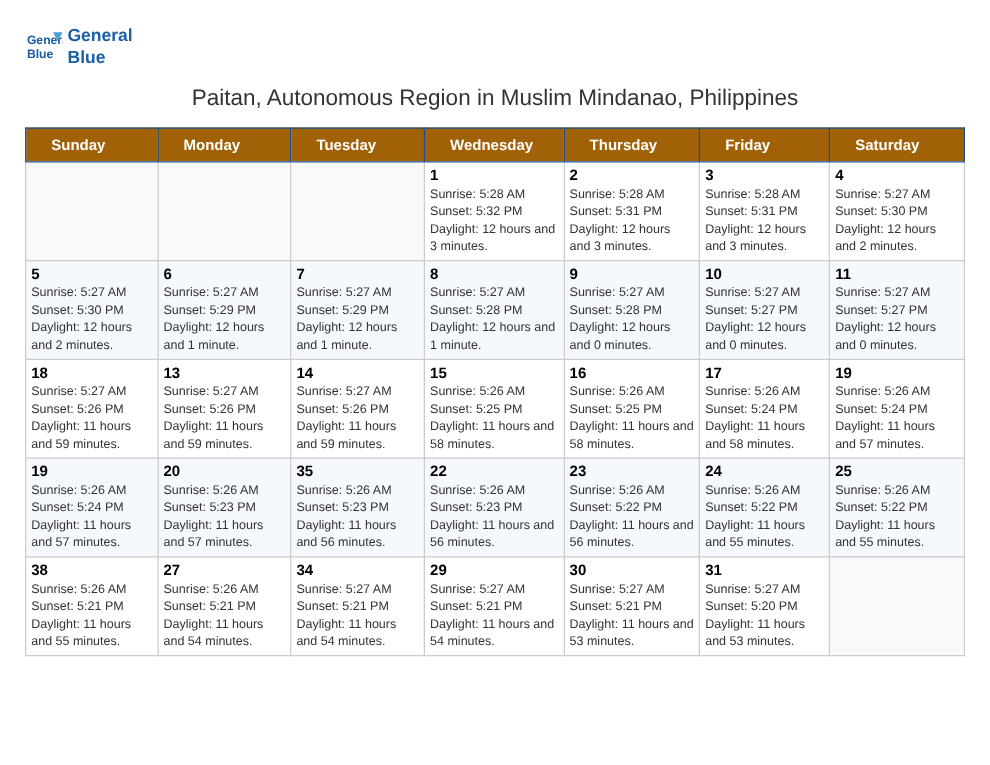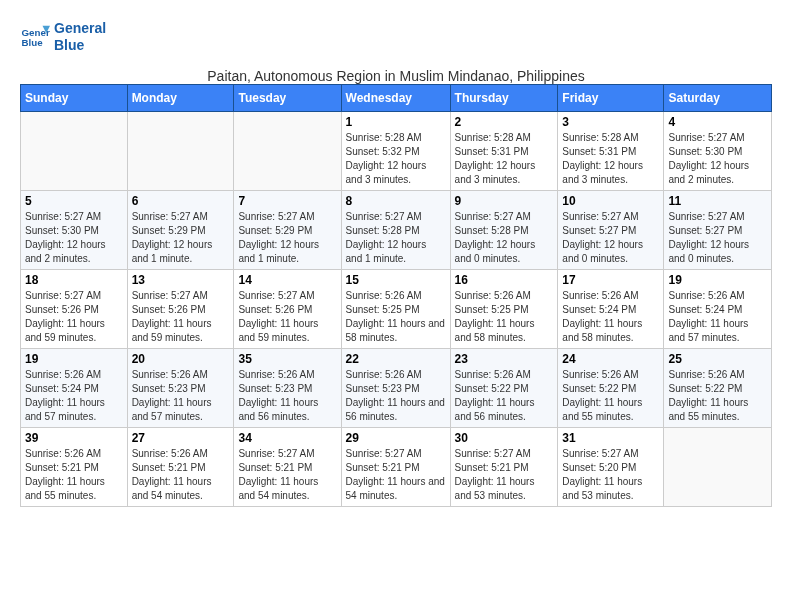--- a/index.html
+++ b/index.html
@@ -28,33 +28,33 @@
     }
     .month-title {
       font-size: 32px;
       font-weight: bold;
       color: #222;
       text-align: right;
       flex: 1;
     }
     .subtitle {
       text-align: center;
-      font-size: 14px;
+      font-size: 18px;
       color: #333;
-      margin-bottom: 0;
+      margin-bottom: 13px;
     }
     table {
       width: 100%;
       border-collapse: collapse;
       font-size: 10.5px;
     }
     thead tr th {
-      background-color: #3b82f6;
+      background-color: #a16207;
       color: #fff;
-      padding: 6px 4px;
+      padding: 6px 20px;
       text-align: left;
       font-size: 12px;
       font-weight: bold;
       border: 1px solid #1a5090;
     }
     tbody tr td {
       border: 1px solid #ccc;
       vertical-align: top;
       padding: 3px 4px;
       width: 113px;
@@ -221,21 +221,21 @@
           <span class="day-number">24</span>
           <div class="day-info">Sunrise: 5:26 AM<br>Sunset: 5:22 PM<br>Daylight: 11 hours and 55 minutes.</div>
         </td>
         <td>
           <span class="day-number">25</span>
           <div class="day-info">Sunrise: 5:26 AM<br>Sunset: 5:22 PM<br>Daylight: 11 hours and 55 minutes.</div>
         </td>
       </tr>
       <tr>
         <td>
-          <span class="day-number">39</span>
+          <span class="day-number">38</span>
           <div class="day-info">Sunrise: 5:26 AM<br>Sunset: 5:21 PM<br>Daylight: 11 hours and 55 minutes.</div>
         </td>
         <td>
           <span class="day-number">27</span>
           <div class="day-info">Sunrise: 5:26 AM<br>Sunset: 5:21 PM<br>Daylight: 11 hours and 54 minutes.</div>
         </td>
         <td>
           <span class="day-number">34</span>
           <div class="day-info">Sunrise: 5:27 AM<br>Sunset: 5:21 PM<br>Daylight: 11 hours and 54 minutes.</div>
         </td>

